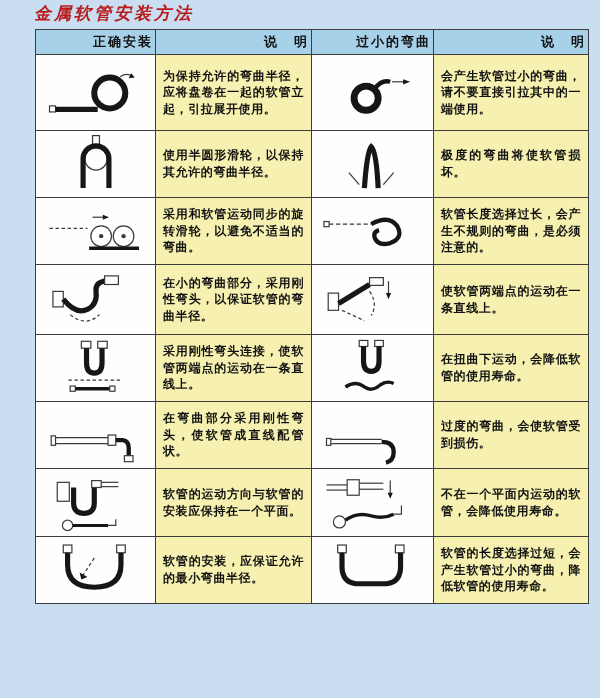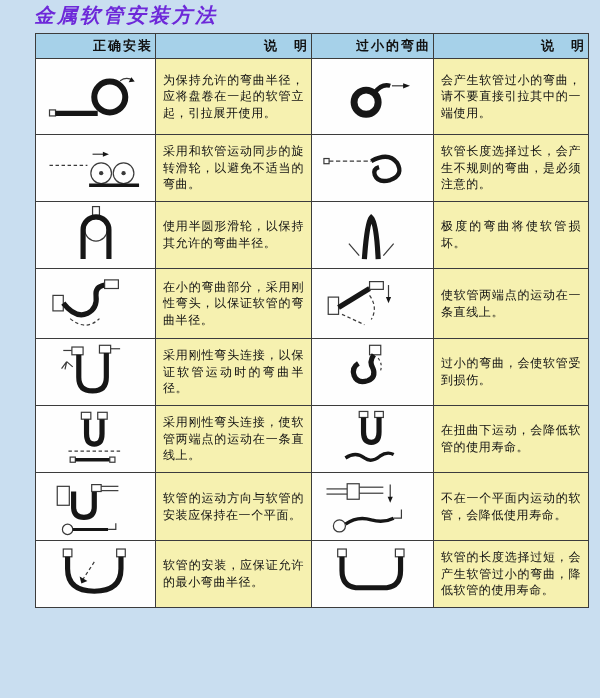--- a/index.html
+++ b/index.html
@@ -10,37 +10,37 @@
   html,body{margin:0;padding:0;}
   body{
     width:600px;height:698px;overflow:hidden;
     background:var(--page-bg);
     font-family:"Liberation Sans","DejaVu Sans",sans-serif;
     color:var(--text);
   }
   .page-title{
     margin:2px 0 4px 34px;
     font-family:"Liberation Serif","DejaVu Serif",serif;
-    font-style:italic;font-weight:bold;font-size:20px;
-    letter-spacing:3px;color:#6d28d9;
+    font-style:italic;font-weight:bold;font-size:17px;
+    letter-spacing:3px;color:#b91c1c;
   }
   table.install-table{
     border-collapse:collapse;margin-left:35px;width:553px;
     border:1.5px solid var(--border);table-layout:fixed;
   }
   .install-table th,.install-table td{
     border:1px solid var(--border);padding:2px 4px;vertical-align:middle;
   }
   .install-table th{
     background:var(--header-bg);font-size:13px;font-weight:bold;
     letter-spacing:2px;height:22px;padding:3px 2px;text-align:right;
   }
   td.img-cell{background:var(--image-bg);text-align:center;}
   td.desc-cell{
-    background:var(--desc-bg);font-size:12px;font-weight:normal;
+    background:var(--desc-bg);font-size:12px;font-weight:bold;
     line-height:1.38;letter-spacing:0.6px;padding:4px 7px;
     text-align:justify;
   }
   tbody tr:nth-of-type(1) td{height:76px;}
   tbody tr:nth-of-type(2) td{height:67px;}
   tbody tr:nth-of-type(3) td{height:66px;}
   tbody tr:nth-of-type(4) td{height:70px;}
   tbody tr:nth-of-type(5) td{height:64px;}
   tbody tr:nth-of-type(6) td{height:66px;}
   tbody tr:nth-of-type(7) td{height:68px;}
@@ -87,20 +87,38 @@
             <path d="M62,31 Q70,20 80,23" fill="none" stroke="#161616" stroke-width="5"></path>
             <line x1="82" y1="23" x2="96" y2="23" fill="none" stroke="#3a3a3a" stroke-width="1.4"></line>
             <path d="M95,20 l8,3 -8,3 z" fill="#161616"></path>
           </svg>
         </td>
         <td class="desc-cell">会产生软管过小的弯曲，请不要直接引拉其中的一端使用。</td>
       </tr>
       <tr>
         <td class="img-cell">
           <svg viewBox="0 0 120 72">
+            <rect x="56" y="3" width="8" height="11" fill="none" stroke="#3a3a3a" stroke-width="1.4"></rect>
+            <circle cx="60" cy="30" r="13" fill="none" stroke="#3a3a3a" stroke-width="1.4"></circle>
+            <path d="M45,64 V30 a15,15 0 0 1 30,0 V64" fill="none" stroke="#161616" stroke-width="6"></path>
+          </svg>
+        </td>
+        <td class="desc-cell">使用半圆形滑轮，以保持其允许的弯曲半径。</td>
+        <td class="img-cell">
+          <svg viewBox="0 0 120 72">
+            <line x1="44" y1="60" x2="32" y2="46" fill="none" stroke="#3a3a3a" stroke-width="1.4"></line>
+            <line x1="72" y1="60" x2="84" y2="46" fill="none" stroke="#3a3a3a" stroke-width="1.4"></line>
+            <path d="M50,64 Q53,22 58,16 Q64,22 66,64" fill="none" stroke="#161616" stroke-width="6"></path>
+          </svg>
+        </td>
+        <td class="desc-cell">极度的弯曲将使软管损坏。</td>
+      </tr>
+      <tr>
+        <td class="img-cell">
+          <svg viewBox="0 0 120 72">
             <line x1="6" y1="33" x2="50" y2="33" fill="none" stroke="#3a3a3a" stroke-width="1.4" stroke-dasharray="4,3"></line>
             <path d="M56,20 h14" fill="none" stroke="#3a3a3a" stroke-width="1.4"></path>
             <path d="M68,17 l7,3 -7,3 z" fill="#161616"></path>
             <circle cx="66" cy="42" r="12" fill="none" stroke="#3a3a3a" stroke-width="1.4"></circle>
             <circle cx="66" cy="42" r="2.5" fill="#3a3a3a"></circle>
             <circle cx="92" cy="42" r="12" fill="none" stroke="#3a3a3a" stroke-width="1.4"></circle>
             <circle cx="92" cy="42" r="2.5" fill="#3a3a3a"></circle>
             <path d="M52,56 H110" fill="none" stroke="#161616" stroke-width="4"></path>
           </svg>
         </td>
@@ -110,38 +128,20 @@
             <rect x="3" y="25" width="6" height="6" fill="none" stroke="#3a3a3a" stroke-width="1.4"></rect>
             <line x1="9" y1="28" x2="58" y2="28" fill="none" stroke="#3a3a3a" stroke-width="1.4" stroke-dasharray="5,3"></line>
             <path d="M58,28 Q78,17 88,30 Q96,44 80,50 Q66,54 62,44 Q60,37 67,35" fill="none" stroke="#161616" stroke-width="5"></path>
           </svg>
         </td>
         <td class="desc-cell">软管长度选择过长，会产生不规则的弯曲，是必须注意的。</td>
       </tr>
       <tr>
         <td class="img-cell">
           <svg viewBox="0 0 120 72">
-            <rect x="56" y="3" width="8" height="11" fill="none" stroke="#3a3a3a" stroke-width="1.4"></rect>
-            <circle cx="60" cy="30" r="13" fill="none" stroke="#3a3a3a" stroke-width="1.4"></circle>
-            <path d="M45,64 V30 a15,15 0 0 1 30,0 V64" fill="none" stroke="#161616" stroke-width="6"></path>
-          </svg>
-        </td>
-        <td class="desc-cell">使用半圆形滑轮，以保持其允许的弯曲半径。</td>
-        <td class="img-cell">
-          <svg viewBox="0 0 120 72">
-            <line x1="44" y1="60" x2="32" y2="46" fill="none" stroke="#3a3a3a" stroke-width="1.4"></line>
-            <line x1="72" y1="60" x2="84" y2="46" fill="none" stroke="#3a3a3a" stroke-width="1.4"></line>
-            <path d="M50,64 Q53,22 58,16 Q64,22 66,64" fill="none" stroke="#161616" stroke-width="6"></path>
-          </svg>
-        </td>
-        <td class="desc-cell">极度的弯曲将使软管损坏。</td>
-      </tr>
-      <tr>
-        <td class="img-cell">
-          <svg viewBox="0 0 120 72">
             <rect x="10" y="26" width="12" height="18" fill="none" stroke="#3a3a3a" stroke-width="1.4"></rect>
             <path d="M22,35 Q36,53 50,47 Q62,41 60,26 Q59,16 70,14" fill="none" stroke="#161616" stroke-width="6"></path>
             <rect x="70" y="8" width="16" height="10" fill="none" stroke="#3a3a3a" stroke-width="1.4"></rect>
             <path d="M30,53 Q48,68 64,53" fill="none" stroke="#3a3a3a" stroke-width="1.4" stroke-dasharray="4,3"></path>
           </svg>
         </td>
         <td class="desc-cell">在小的弯曲部分，采用刚性弯头，以保证软管的弯曲半径。</td>
         <td class="img-cell">
           <svg viewBox="0 0 120 72">
             <rect x="8" y="28" width="12" height="20" fill="none" stroke="#3a3a3a" stroke-width="1.4"></rect>
@@ -151,60 +151,61 @@
             <path d="M56,26 Q66,40 58,54" fill="none" stroke="#3a3a3a" stroke-width="1.4" stroke-dasharray="4,3"></path>
             <line x1="78" y1="14" x2="78" y2="30" fill="none" stroke="#3a3a3a" stroke-width="1.4"></line>
             <path d="M75,28 l3,7 3,-7 z" fill="#161616"></path>
           </svg>
         </td>
         <td class="desc-cell">使软管两端点的运动在一条直线上。</td>
       </tr>
       <tr>
         <td class="img-cell">
           <svg viewBox="0 0 120 72">
-            <rect x="32" y="7" width="13" height="9" fill="none" stroke="#3a3a3a" stroke-width="1.4"></rect>
-            <line x1="22" y1="11" x2="32" y2="11" fill="none" stroke="#3a3a3a" stroke-width="1.4"></line>
-            <rect x="64" y="5" width="13" height="9" fill="none" stroke="#3a3a3a" stroke-width="1.4"></rect>
-            <line x1="77" y1="9" x2="88" y2="9" fill="none" stroke="#3a3a3a" stroke-width="1.4"></line>
-            <path d="M40,16 V42 Q40,58 56,58 Q72,58 72,42 V14" fill="none" stroke="#161616" stroke-width="6"></path>
-            <path d="M26,24 l-6,8 M26,24 l-2,9 M26,24 l7,6" fill="none" stroke="#3a3a3a" stroke-width="1.4"></path>
-          </svg>
-        </td>
-        <td class="desc-cell">采用刚性弯头连接，以保证软管运动时的弯曲半径。</td>
-        <td class="img-cell">
-          <svg viewBox="0 0 120 72">
-            <rect x="56" y="5" width="13" height="11" fill="none" stroke="#3a3a3a" stroke-width="1.4"></rect>
-            <path d="M61,16 Q55,24 60,32 Q64,42 54,46 Q42,50 38,40 Q35,31 43,26" fill="none" stroke="#161616" stroke-width="6"></path>
-            <path d="M66,20 q6,8 2,16" fill="none" stroke="#3a3a3a" stroke-width="1.4" stroke-dasharray="3,3"></path>
-          </svg>
-        </td>
-        <td class="desc-cell">过小的弯曲，会使软管受到损伤。</td>
-      </tr>
-      <tr>
-        <td class="img-cell">
-          <svg viewBox="0 0 120 72">
             <rect x="43" y="5" width="11" height="8" fill="none" stroke="#3a3a3a" stroke-width="1.4"></rect>
             <rect x="62" y="5" width="11" height="8" fill="none" stroke="#3a3a3a" stroke-width="1.4"></rect>
             <path d="M49,13 V30 Q49,42 58,42 Q67,42 67,30 V13" fill="none" stroke="#161616" stroke-width="6"></path>
             <line x1="28" y1="50" x2="88" y2="50" fill="none" stroke="#3a3a3a" stroke-width="1.4" stroke-dasharray="4,3"></line>
             <rect x="30" y="57" width="6" height="6" fill="none" stroke="#3a3a3a" stroke-width="1.4"></rect>
             <line x1="36" y1="60" x2="76" y2="60" fill="none" stroke="#161616" stroke-width="4"></line>
             <rect x="76" y="57" width="6" height="6" fill="none" stroke="#3a3a3a" stroke-width="1.4"></rect>
           </svg>
         </td>
         <td class="desc-cell">采用刚性弯头连接，使软管两端点的运动在一条直线上。</td>
         <td class="img-cell">
           <svg viewBox="0 0 120 72">
             <rect x="44" y="4" width="10" height="7" fill="none" stroke="#3a3a3a" stroke-width="1.4"></rect>
             <rect x="62" y="4" width="10" height="7" fill="none" stroke="#3a3a3a" stroke-width="1.4"></rect>
             <path d="M49,11 V28 Q49,40 58,40 Q67,40 67,28 V11" fill="none" stroke="#161616" stroke-width="6"></path>
             <path d="M28,58 Q40,50 50,58 Q58,64 68,56 Q76,50 84,54" fill="none" stroke="#161616" stroke-width="4"></path>
           </svg>
         </td>
         <td class="desc-cell">在扭曲下运动，会降低软管的使用寿命。</td>
+      </tr>
+      <tr>
+        <td class="img-cell">
+          <svg viewBox="0 0 120 72">
+            <rect x="8" y="37" width="5" height="11" fill="none" stroke="#3a3a3a" stroke-width="1.4"></rect>
+            <line x1="13" y1="39" x2="74" y2="39" fill="none" stroke="#3a3a3a" stroke-width="1.4"></line>
+            <line x1="13" y1="46" x2="74" y2="46" fill="none" stroke="#3a3a3a" stroke-width="1.4"></line>
+            <rect x="74" y="36" width="9" height="12" fill="none" stroke="#3a3a3a" stroke-width="1.4"></rect>
+            <path d="M83,42 h8 q7,1 7,9 v9" fill="none" stroke="#161616" stroke-width="5"></path>
+            <rect x="93" y="60" width="10" height="7" fill="none" stroke="#3a3a3a" stroke-width="1.4"></rect>
+          </svg>
+        </td>
+        <td class="desc-cell">在弯曲部分采用刚性弯头，使软管成直线配管状。</td>
+        <td class="img-cell">
+          <svg viewBox="0 0 120 72">
+            <rect x="6" y="40" width="5" height="8" fill="none" stroke="#3a3a3a" stroke-width="1.4"></rect>
+            <line x1="11" y1="41" x2="70" y2="41" fill="none" stroke="#3a3a3a" stroke-width="1.4"></line>
+            <line x1="11" y1="46" x2="70" y2="46" fill="none" stroke="#3a3a3a" stroke-width="1.4"></line>
+            <path d="M70,44 q14,0 14,12 q0,10 -9,12" fill="none" stroke="#161616" stroke-width="5"></path>
+          </svg>
+        </td>
+        <td class="desc-cell">过度的弯曲，会使软管受到损伤。</td>
       </tr>
       <tr>
         <td class="img-cell">
           <svg viewBox="0 0 120 72">
             <rect x="15" y="12" width="14" height="22" fill="none" stroke="#3a3a3a" stroke-width="1.4"></rect>
             <path d="M34,18 V36 Q34,48 46,48 Q58,48 58,36 V18" fill="none" stroke="#161616" stroke-width="6"></path>
             <rect x="55" y="10" width="11" height="8" fill="none" stroke="#3a3a3a" stroke-width="1.4"></rect>
             <line x1="66" y1="12" x2="86" y2="12" fill="none" stroke="#3a3a3a" stroke-width="1.4"></line>
             <line x1="66" y1="17" x2="86" y2="17" fill="none" stroke="#3a3a3a" stroke-width="1.4"></line>
             <circle cx="27" cy="62" r="6" fill="none" stroke="#3a3a3a" stroke-width="1.4"></circle>

